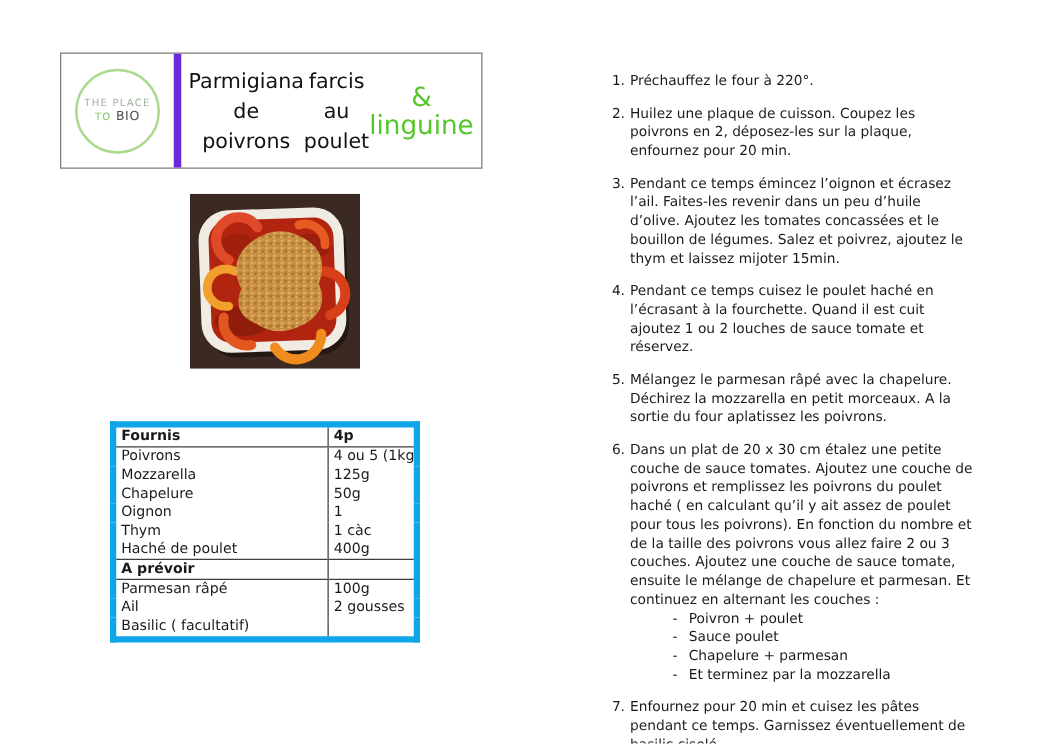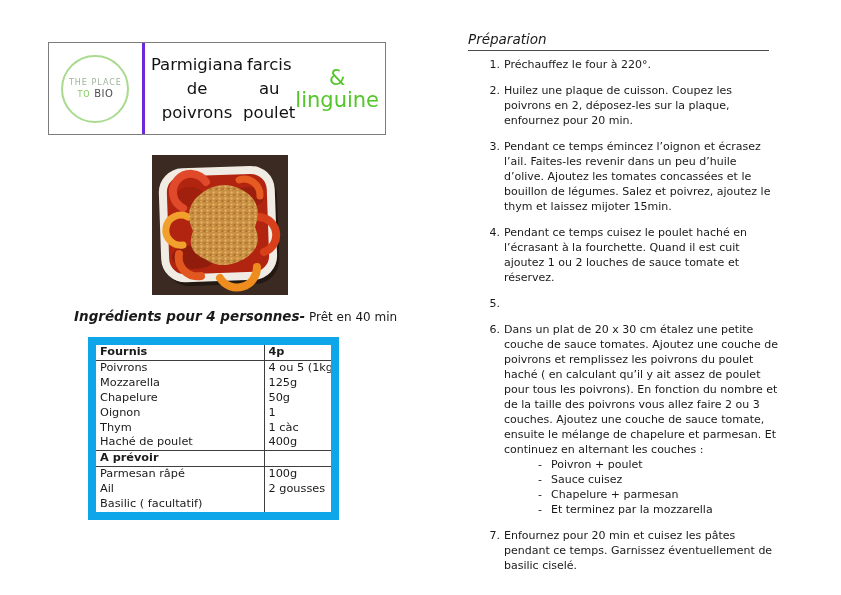--- a/index.html
+++ b/index.html
@@ -7,21 +7,21 @@
   .page {
     position:relative; width:841px; height:595px; background:#ffffff;
     font-family:"DejaVu Sans", sans-serif; color:#1a1a1a; overflow:hidden;
   }
   
   .header-box {
     position:absolute; left:48px; top:42px; width:338px; height:93px;
     border:1px solid #7c7c7c; display:flex;
   }
   .logo-cell {
-    width:104px; border-right:3px solid #6d28d9;
+    width:104px; border-right:6px solid #6d28d9;
     display:flex; align-items:center; justify-content:center;
   }
   .logo-circle {
     width:68px; height:68px; border:2px solid #a9da8d; border-radius:50%;
     display:flex; flex-direction:column; align-items:center; justify-content:center;
     gap:1px;
   }
   .logo-l1 { font-size:8px; letter-spacing:1px; color:#9fb49c; white-space:nowrap; }
   .logo-l2 { font-size:8px; letter-spacing:1px; white-space:nowrap; }
   .logo-to  { color:#84cb5e; }
@@ -34,21 +34,21 @@
   .title-green { font-size:21px; line-height:22px; }
   
   .photo { position:absolute; left:152px; top:155px; }
   
   .ing-heading { position:absolute; left:74px; top:306px; white-space:nowrap; }
   .ing-main { font-style:italic; font-weight:bold; font-size:13.5px; }
   .ing-suffix { font-size:12px; }
   
   .ing-table {
     position:absolute; left:88px; top:337px; width:243px;
-    border-collapse:collapse; border:8px solid #0ea5e9;
+    border-collapse:collapse; border:5px solid #0ea5e9;
     font-size:11.3px; table-layout:fixed;
   }
   .ing-table td { padding:0 4px; line-height:14.9px; vertical-align:top; overflow:hidden; white-space:nowrap; }
   .ing-table td + td { border-left:1px solid #3e3e3e; }
   .ing-table .sec-header td { font-weight:bold; border-bottom:1px solid #3e3e3e; border-top:1px solid #3e3e3e; }
   
   .prep-heading {
     position:absolute; left:468px; top:31px; width:301px;
     font-style:italic; font-size:13.5px; padding-bottom:3px;
     border-bottom:1px solid #4a4a4a;
@@ -97,23 +97,20 @@
     <ellipse cx="38" cy="42" rx="14" ry="10" fill="#a01f0d"></ellipse>
     <path d="M54 27 A 18 18 0 1 0 31 53" stroke="#e0492a" stroke-width="8" fill="none" stroke-linecap="round"></path>
     <path d="M36 62 A 15 15 0 1 0 31 90" stroke="#f2a02c" stroke-width="7" fill="none" stroke-linecap="round"></path>
     <path d="M49 121 A 19 19 0 0 1 27 99" stroke="#e2561f" stroke-width="8" fill="none" stroke-linecap="round"></path>
     <path d="M68 123 A 20 20 0 0 0 105 112" stroke="#ef8c1e" stroke-width="8" fill="none" stroke-linecap="round"></path>
     <path d="M112 97 A 18 18 0 0 0 105 62" stroke="#d8401c" stroke-width="8" fill="none" stroke-linecap="round"></path>
     <path d="M87 25 A 16 16 0 0 1 108 41" stroke="#e65b22" stroke-width="7" fill="none" stroke-linecap="round"></path>
     <path d="M46 41 Q68 22 92 36 Q112 48 103 72 Q112 92 92 104 Q70 116 53 104 Q33 96 41 76 Q31 55 46 41 Z" fill="url(#crumb)"></path>
   </svg>
 
-  <div class="ing-heading">
-    <span class="ing-main">Ingrédients pour 4 personnes-</span><span class="ing-suffix"> Prêt en 40 min</span>
-  </div>
 
   <table class="ing-table">
     <colgroup>
         <col style="width:172px">
         <col style="width:71px">
       </colgroup>
     <tbody class="sec-header">
       <tr>
         <td>Fournis</td>
         <td>4p</td>
@@ -160,21 +157,20 @@
      <td>Ail</td>
      <td>2 gousses</td>
    </tr>
         <tr>
      <td>Basilic ( facultatif)</td>
      <td></td>
    </tr>
       </tbody>
   </table>
 
-  <div class="prep-heading">Préparation</div>
   <div class="prep-steps">
       <div class="step">
        <span class="step-num">1.</span>
        <div class="step-body">
          <span>Préchauffez le four à 220°.</span>
        </div>
      </div>
       <div class="step">
        <span class="step-num">2.</span>
        <div class="step-body">
@@ -188,32 +184,35 @@
        </div>
      </div>
       <div class="step">
        <span class="step-num">4.</span>
        <div class="step-body">
          <span>Pendant ce temps cuisez le poulet haché en l’écrasant à la fourchette. Quand il est cuit ajoutez 1 ou 2 louches de sauce tomate et réservez.</span>
        </div>
      </div>
       <div class="step">
        <span class="step-num">5.</span>
+       <div class="step-body">
+         <span>Mélangez le parmesan râpé avec la chapelure. Déchirez la mozzarella en petit morceaux. A la sortie du four aplatissez les poivrons.</span>
+       </div>
      </div>
       <div class="step">
        <span class="step-num">6.</span>
        <div class="step-body">
          <span>Dans un plat de 20 x 30 cm étalez une petite couche de sauce tomates. Ajoutez une couche de poivrons et remplissez les poivrons du poulet haché ( en calculant qu’il y ait assez de poulet pour tous les poivrons). En fonction du nombre et de la taille des poivrons vous allez faire 2 ou 3 couches.  Ajoutez une couche de sauce tomate, ensuite le mélange de chapelure et parmesan. Et continuez en alternant les couches :</span><div class="bullets">
             <div class="bullet">
            <span class="dash">-</span>
            <span>Poivron + poulet</span>
          </div>
             <div class="bullet">
            <span class="dash">-</span>
-           <span>Sauce cuisez</span>
+           <span>Sauce poulet</span>
          </div>
             <div class="bullet">
            <span class="dash">-</span>
            <span>Chapelure + parmesan</span>
          </div>
             <div class="bullet">
            <span class="dash">-</span>
            <span>Et terminez par la mozzarella</span>
          </div>
           </div>

